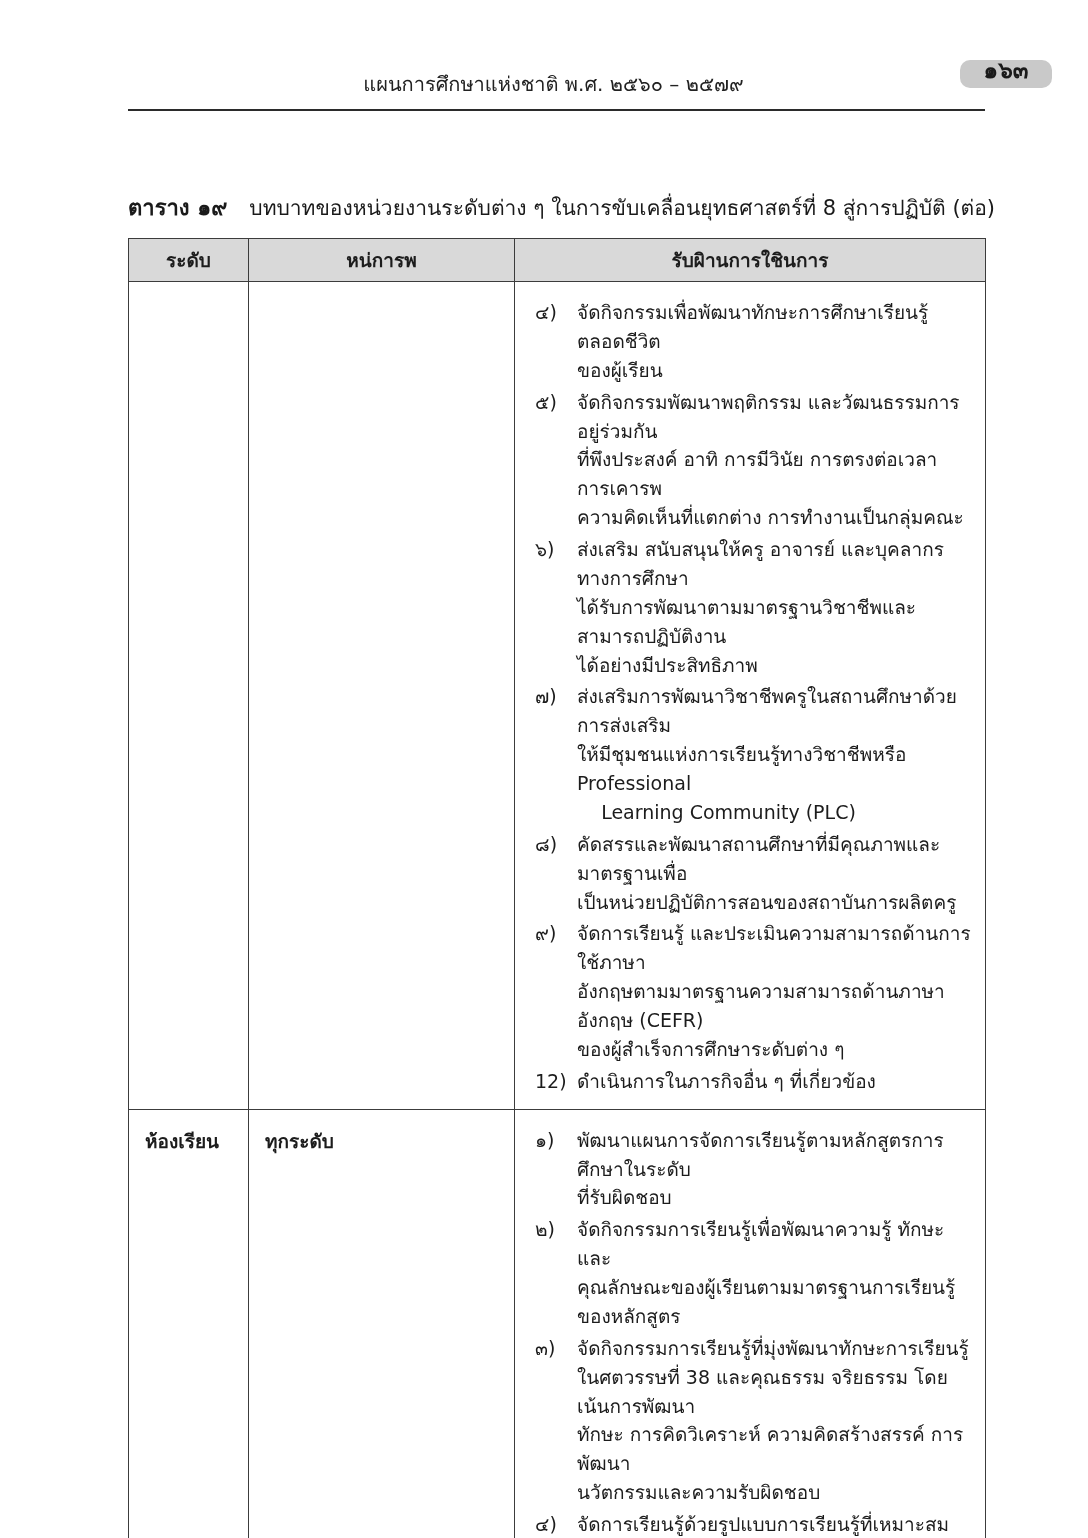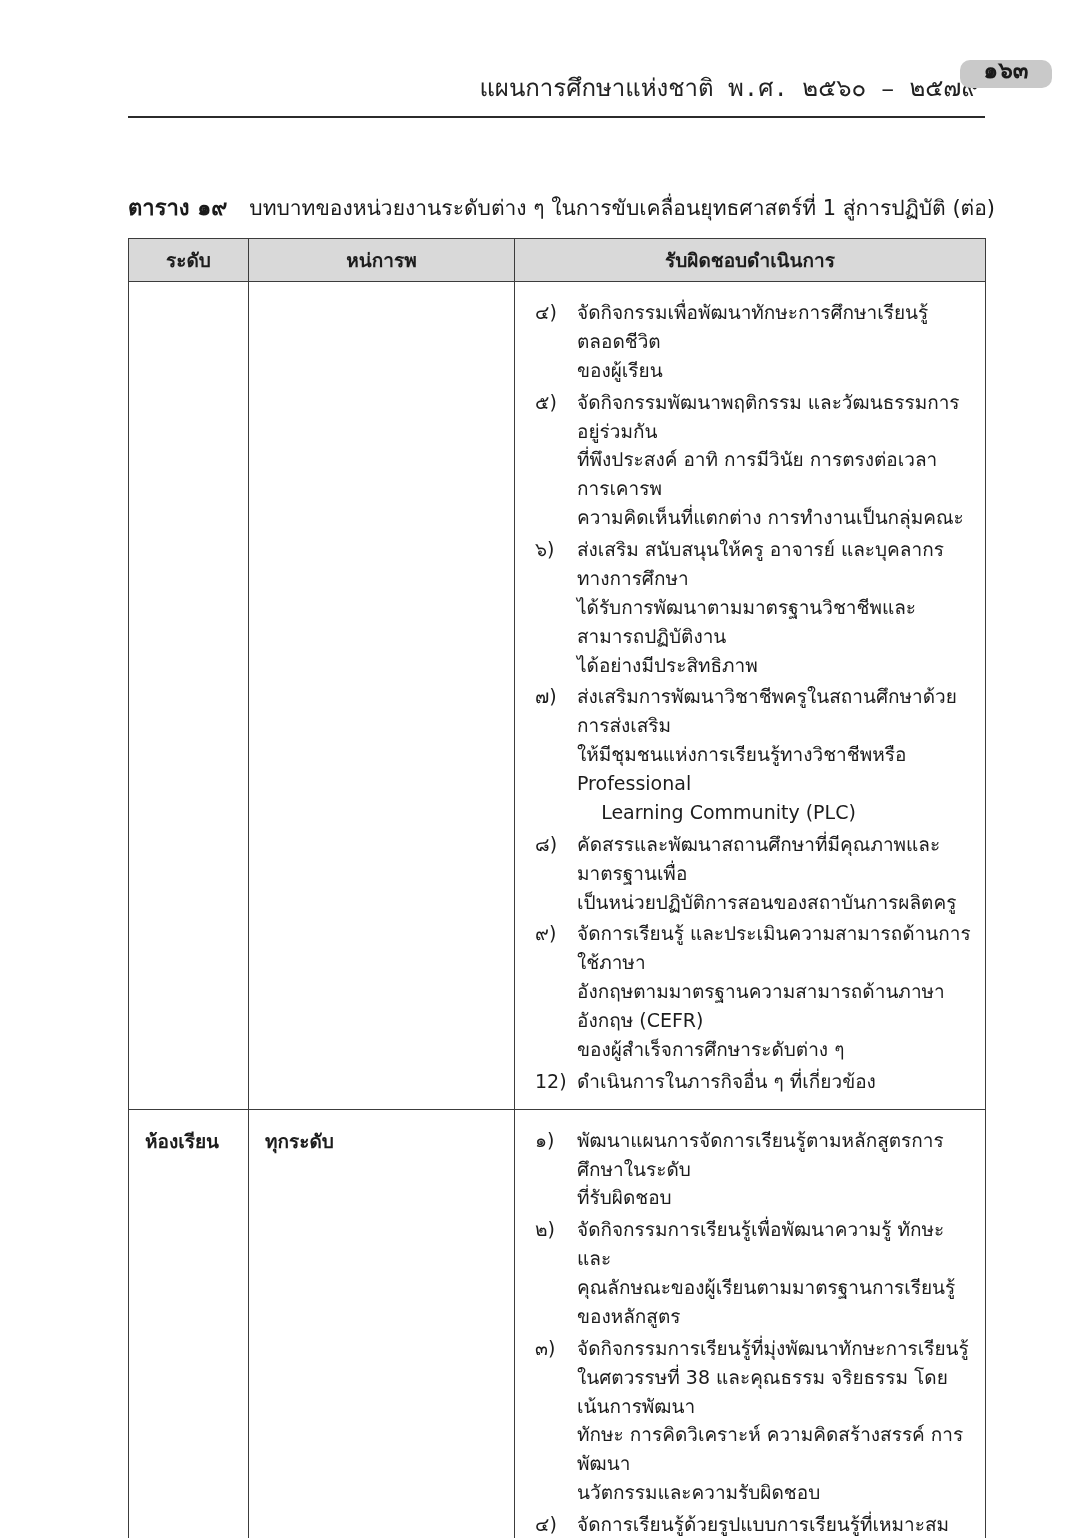--- a/index.html
+++ b/index.html
@@ -8,25 +8,24 @@
     position: relative;
     width: 1088px;
     height: 1538px;
     background: #ffffff;
     font-family: "DejaVu Sans", "Liberation Sans", sans-serif;
     color: #1c1c1c;
     overflow: hidden;
   }
   .header { position: absolute; top: 0; left: 128px; right: 103px; }
   .header-title {
-    text-align: right;
-    font-size: 24px;
+    text-align: center;
+    font-size: 20px;
     padding: 68px 6px 9px 0;
     color: #222222;
-    font-family: Liberation Mono, monospace;
   }
   .header-rule { border-bottom: 2.5px solid #2b2b2b; height: 0; }
   .page-badge {
     position: absolute;
     top: 60px;
     right: 36px;
     width: 92px;
     height: 28px;
     background: #c9c9c9;
     border-radius: 10px;
@@ -82,34 +81,34 @@
   <div class="header">
     <div class="header-title">แผนการศึกษาแห่งชาติ พ.ศ. ๒๕๖๐ – ๒๕๗๙</div>
     <div class="header-rule"></div>
   </div>
 
   <div class="page-badge">
     <span>๑๖๓</span>
   </div>
 
   <div class="caption">
-    <span class="caption-label">ตาราง ๑๙</span><span class="caption-text">บทบาทของหน่วยงานระดับต่าง ๆ ในการขับเคลื่อนยุทธศาสตร์ที่ 1 สู่การปฏิบัติ (ต่อ)</span>
+    <span class="caption-label">ตาราง ๑๙</span><span class="caption-text">บทบาทของหน่วยงานระดับต่าง ๆ ในการขับเคลื่อนยุทธศาสตร์ที่ 8 สู่การปฏิบัติ (ต่อ)</span>
   </div>
 
   <table class="doc-table">
     <colgroup>
       <col style="width:120px">
       <col style="width:266px">
       <col style="width:471px">
     </colgroup>
     <thead>
       <tr>
         <th>ระดับ</th>
         <th>หน่การพ</th>
-        <th>รับผิดชอบดำเนินการ</th>
+        <th>รับผิานการใชินการ</th>
       </tr>
     </thead>
     <tbody id="table-body">
         <tr>
           <td class="level-cell"></td>
           <td class="agency-cell"></td>
           <td class="items-cell">
             <div class="item">
               <span class="num">๔)</span>
               <span class="txt">จัดกิจกรรมเพื่อพัฒนาทักษะการศึกษาเรียนรู้ตลอดชีวิต

